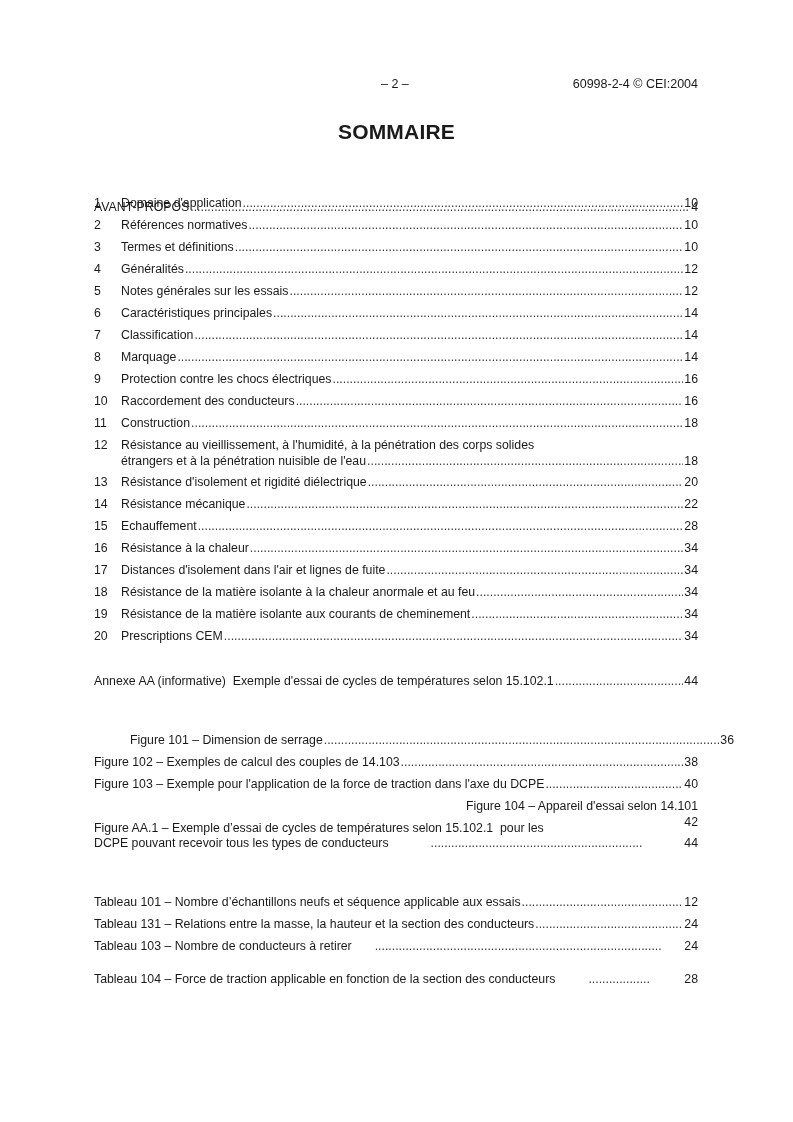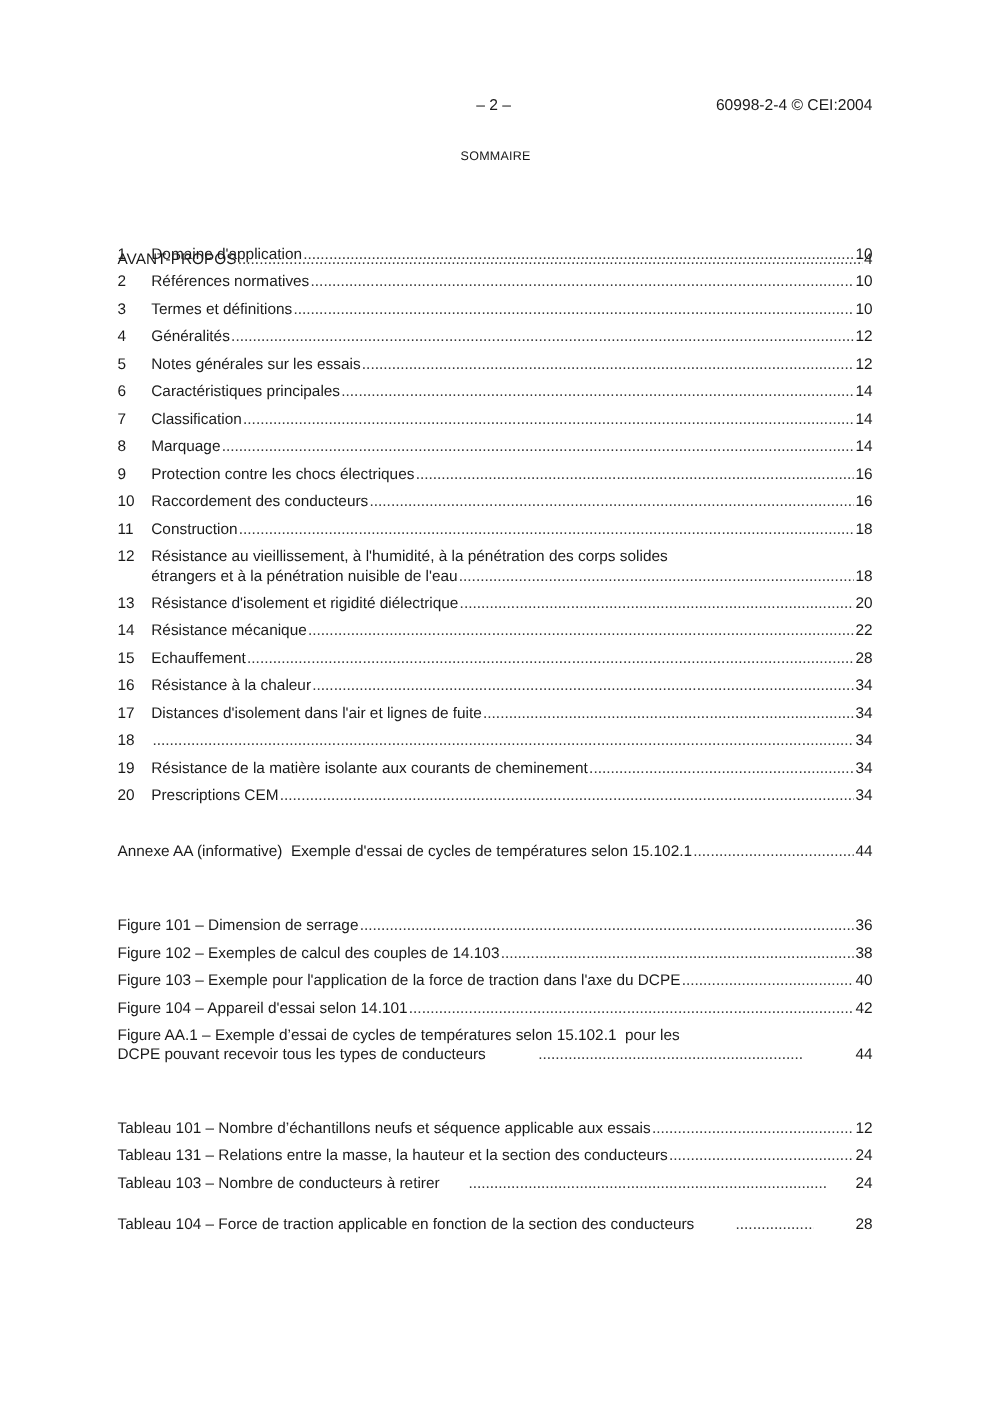--- a/index.html
+++ b/index.html
@@ -8,21 +8,21 @@
     font-family: "Liberation Sans", sans-serif; color: #1a1a1a;
   }
   .header {
     position: absolute; top: 77px; left: 0; width: 793px; height: 16px;
     font-size: 12.5px;
   }
   .page-num { position: absolute; left: 381px; top: 0; }
   .doc-ref { position: absolute; right: 95px; top: 0; }
   .title {
     position: absolute; top: 120px; left: 0; width: 793px; text-align: center;
-    font-size: 10px; letter-spacing: 0.2px;
+    font-size: 21px; letter-spacing: 0.2px; font-weight: bold;
   }
   .toc { position: absolute; left: 94px; width: 604px; font-size: 12.3px; }
   .row {
     position: absolute; left: 0; width: 604px; height: 16px;
     display: flex; align-items: flex-end; line-height: 16px;
   }
   .row .num { width: 27px; flex: none; }
   .row .lbl { flex: none; white-space: nowrap; }
   .row .dots {
     flex: 1 1 auto; overflow: hidden; white-space: nowrap;
@@ -157,20 +157,21 @@
     <span class="pg">34</span>
   </div>
   <div class="row" style="top:562px;">
     <span class="num">17</span>
     <span class="lbl">Distances d'isolement dans l'air et lignes de fuite</span>
     <span class="dots"></span>
     <span class="pg">34</span>
   </div>
   <div class="row" style="top:584px;">
     <span class="num">18</span>
+    <span class="lbl">Résistance de la matière isolante à la chaleur anormale et au feu</span>
     <span class="dots"></span>
     <span class="pg">34</span>
   </div>
   <div class="row" style="top:606px;">
     <span class="num">19</span>
     <span class="lbl">Résistance de la matière isolante aux courants de cheminement</span>
     <span class="dots"></span>
     <span class="pg">34</span>
   </div>
   <div class="row" style="top:628px;">
@@ -179,36 +180,36 @@
     <span class="dots"></span>
     <span class="pg">34</span>
   </div>
 
   <div class="row" style="top:673px;">
     <span class="lbl" style="white-space:pre;">Annexe AA (informative)  Exemple d'essai de cycles de températures selon 15.102.1</span>
     <span class="dots"></span>
     <span class="pg">44</span>
   </div>
 
-  <div class="row" style="top:732px;">
+  <div class="row" style="top:732px;margin-left:36px;">
     <span class="lbl">Figure 101 – Dimension de serrage</span>
     <span class="dots"></span>
     <span class="pg">36</span>
   </div>
   <div class="row" style="top:754px;">
     <span class="lbl">Figure 102 – Exemples de calcul des couples de 14.103</span>
     <span class="dots"></span>
     <span class="pg">38</span>
   </div>
   <div class="row" style="top:776px;">
     <span class="lbl">Figure 103 – Exemple pour l'application de la force de traction dans l'axe du DCPE</span>
     <span class="dots"></span>
     <span class="pg">40</span>
   </div>
-  <div class="row" style="top:798px;">
+  <div class="row" style="top:798px;flex-direction:column;">
     <span class="lbl">Figure 104 – Appareil d'essai selon 14.101</span>
     <span class="dots"></span>
     <span class="pg">42</span>
   </div>
   <div class="multi" style="top:820px;">
     <div class="line1" style="white-space:pre;">Figure AA.1 – Exemple d’essai de cycles de températures selon 15.102.1  pour les</div>
     <div class="row" style="top:15px;gap:41px;">
       <span class="lbl">DCPE pouvant recevoir tous les types de conducteurs</span>
       <span class="dots"></span>
       <span class="pg">44</span>

